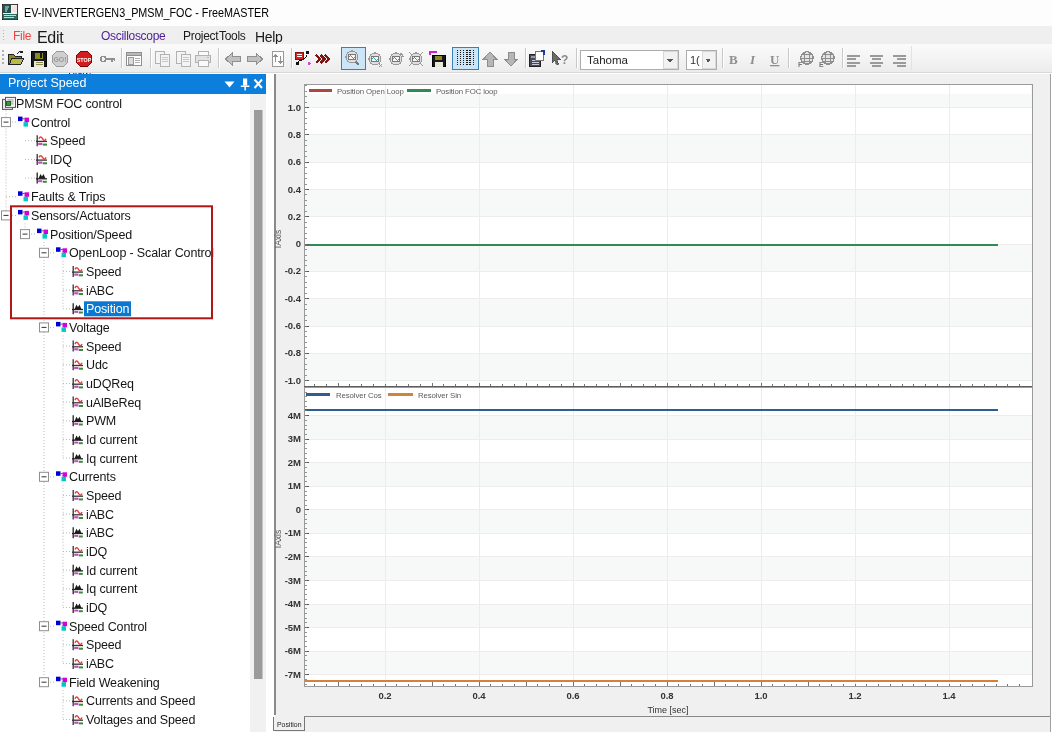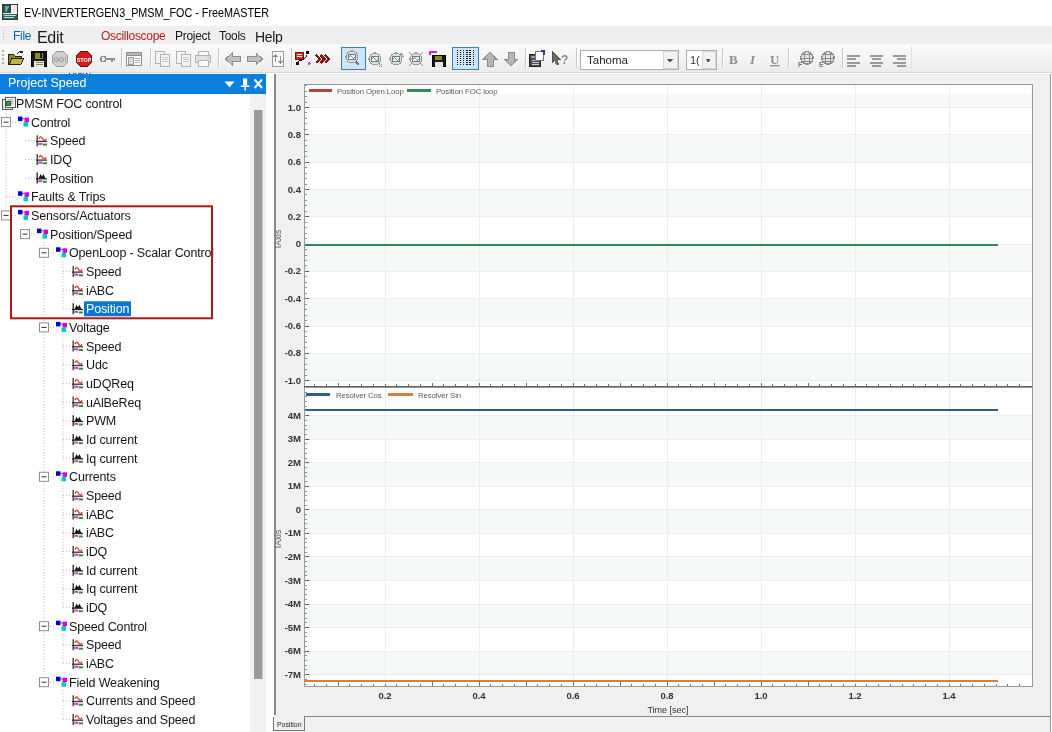--- a/index.html
+++ b/index.html
@@ -14,25 +14,25 @@
  <rect x="1" y="1" width="8" height="8" fill="#1d544e"></rect>
  <path d="M3 3h4M3 5h3M3 7h2" stroke="#cfe8e4" stroke-width="1.2" fill="none"></path>
  <rect x="1" y="10" width="14" height="5" fill="#2a6b63"></rect>
  <path d="M2 11.5h12M2 13.5h10" stroke="#bfe0da" stroke-width="1" fill="none"></path>
  <rect x="10" y="2" width="5" height="6" fill="#f3e4e2"></rect>
 </svg>
 <div class="abs" style="left:24px;top:4.5px;font-size:13px;color:#000;transform:scaleX(0.83);transform-origin:left top;white-space:nowrap;">EV-INVERTERGEN3_PMSM_FOC - FreeMASTER</div>
 
 <div class="abs" style="left:0;top:26px;width:1052px;height:18px;background:#efefef;"></div>
 <div class="abs" style="left:2px;top:29px;width:3px;height:13px;background-image:radial-gradient(circle,#b3b3b3 35%,transparent 40%);background-size:3px 3px;"></div>
-<div class="abs" style="left:13px;top:29px;font-size:12px;letter-spacing:-0.3px;color:#0369a1;text-align:right;">File</div>
+<div class="abs" style="left:13px;top:29px;font-size:12px;letter-spacing:-0.3px;color:#ef4444;text-align:right;">File</div>
 <div class="abs" style="left:37px;top:29px;font-size:16px;letter-spacing:-0.3px;color:#1a1a1a;">Edit</div>
 <div class="abs" style="left:68px;top:29px;font-size:11px;letter-spacing:-0.3px;color:#0f172a;margin-top:40px;">View</div>
-<div class="abs" style="left:101px;top:29px;font-size:12px;letter-spacing:-0.3px;color:#b91c1c;">Oscilloscope</div>
-<div class="abs" style="left:175px;top:29px;font-size:12px;letter-spacing:-0.3px;color:#1a1a1a;text-align:center;">Project</div>
+<div class="abs" style="left:101px;top:29px;font-size:12px;letter-spacing:-0.3px;color:#4c1d95;">Oscilloscope</div>
+<div class="abs" style="left:183px;top:29px;font-size:12px;letter-spacing:-0.3px;color:#1a1a1a;text-align:center;">Project</div>
 <div class="abs" style="left:219px;top:29px;font-size:12px;letter-spacing:-0.3px;color:#1a1a1a;">Tools</div>
 <div class="abs" style="left:255px;top:29px;font-size:14px;letter-spacing:-0.3px;color:#1a1a1a;">Help</div>
 <div class="abs" style="left:0;top:44px;width:1052px;height:28px;background:linear-gradient(#fbfbfb,#ececec);border-bottom:1px solid #d8d8d8;"></div>
 <svg class="abs" style="left:0;top:44px" width="1052" height="28" shape-rendering="crispEdges">
 <g fill="#b0b0b0">
         <rect x="2" y="6" width="2" height="2"></rect>
         <rect x="2" y="10" width="2" height="2"></rect>
         <rect x="2" y="14" width="2" height="2"></rect>
         <rect x="2" y="18" width="2" height="2"></rect>
       </g>

